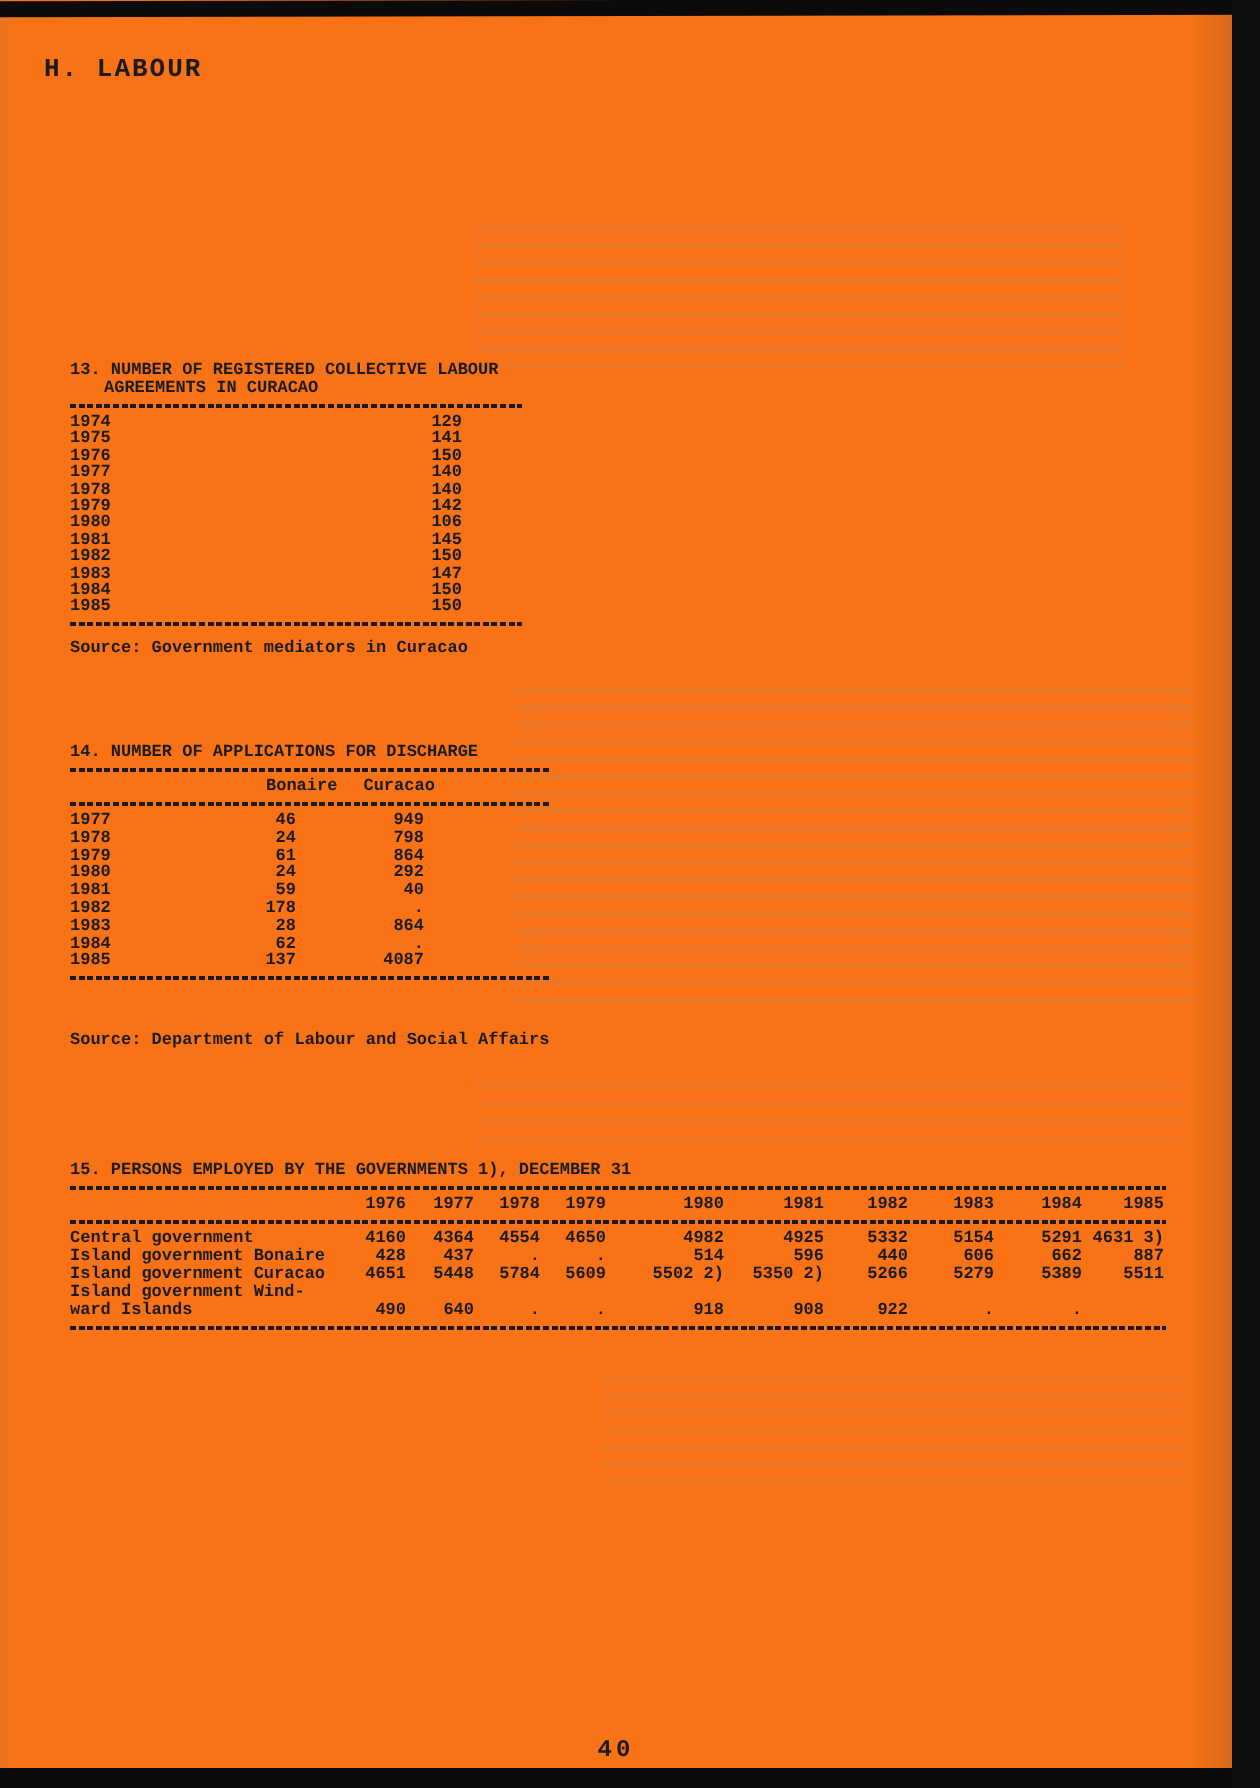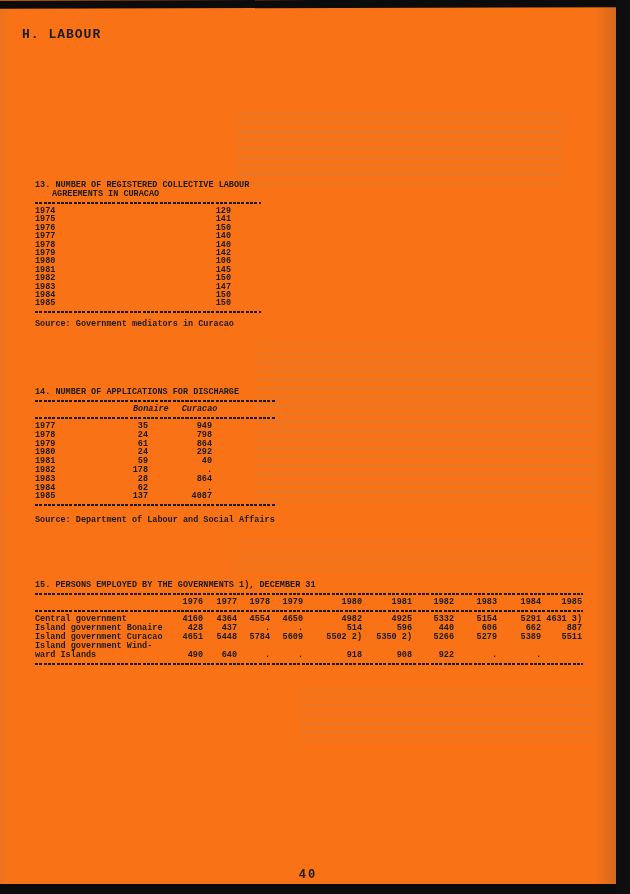--- a/index.html
+++ b/index.html
@@ -27,21 +27,21 @@
   .w13{width:226px;}
   .w14{width:240px;}
   .w15{width:548px;}
 
   
   .t13row{display:flex;line-height:8.4px;white-space:nowrap;gap:24px;}
   .t13row .y{flex:0 0 50px;}
   .t13row .v{flex:0 0 122px;text-align:right;}
 
   
-  .t14hdr{display:flex;line-height:9px;white-space:nowrap;font-style:italic;}
+  .t14hdr{display:flex;line-height:9px;white-space:nowrap;}
   .t14hdr .h1{margin-left:98px;}
   .t14hdr .h2{margin-left:13px;}
   .t14row{display:flex;line-height:8.8px;white-space:nowrap;}
   .t14row .y{flex:0 0 50px;}
   .t14row .b{flex:0 0 63px;text-align:right;}
   .t14row .c{flex:0 0 64px;text-align:right;}
 
   
   .t15row{display:flex;line-height:9px;white-space:nowrap;}
   .t15row .lbl{flex:0 0 130px;overflow:visible;white-space:nowrap;}
@@ -128,31 +128,31 @@
         <span class="v">150</span>
       </div>
     <div class="t13row">
         <span class="y">1985</span>
         <span class="v">150</span>
       </div>
     <div class="dash w13"></div>
   </div>
   <div class="src" style="top:320px;">Source: Government mediators in Curacao</div>
 
-  <div class="sect" style="top:388px;">
+  <div class="sect" style="top:372px;">
     <div class="title">14. NUMBER OF APPLICATIONS FOR DISCHARGE</div>
     <div class="dash w14"></div>
     <div class="t14hdr">
       <span class="h1">Bonaire</span>
       <span class="h2">Curacao</span>
     </div>
     <div class="dash w14"></div>
     <div class="t14row">
         <span class="y">1977</span>
-        <span class="b">35</span>
+        <span class="b">46</span>
         <span class="c">949</span>
       </div>
     <div class="t14row">
         <span class="y">1978</span>
         <span class="b">24</span>
         <span class="c">798</span>
       </div>
     <div class="t14row">
         <span class="y">1979</span>
         <span class="b">61</span>

